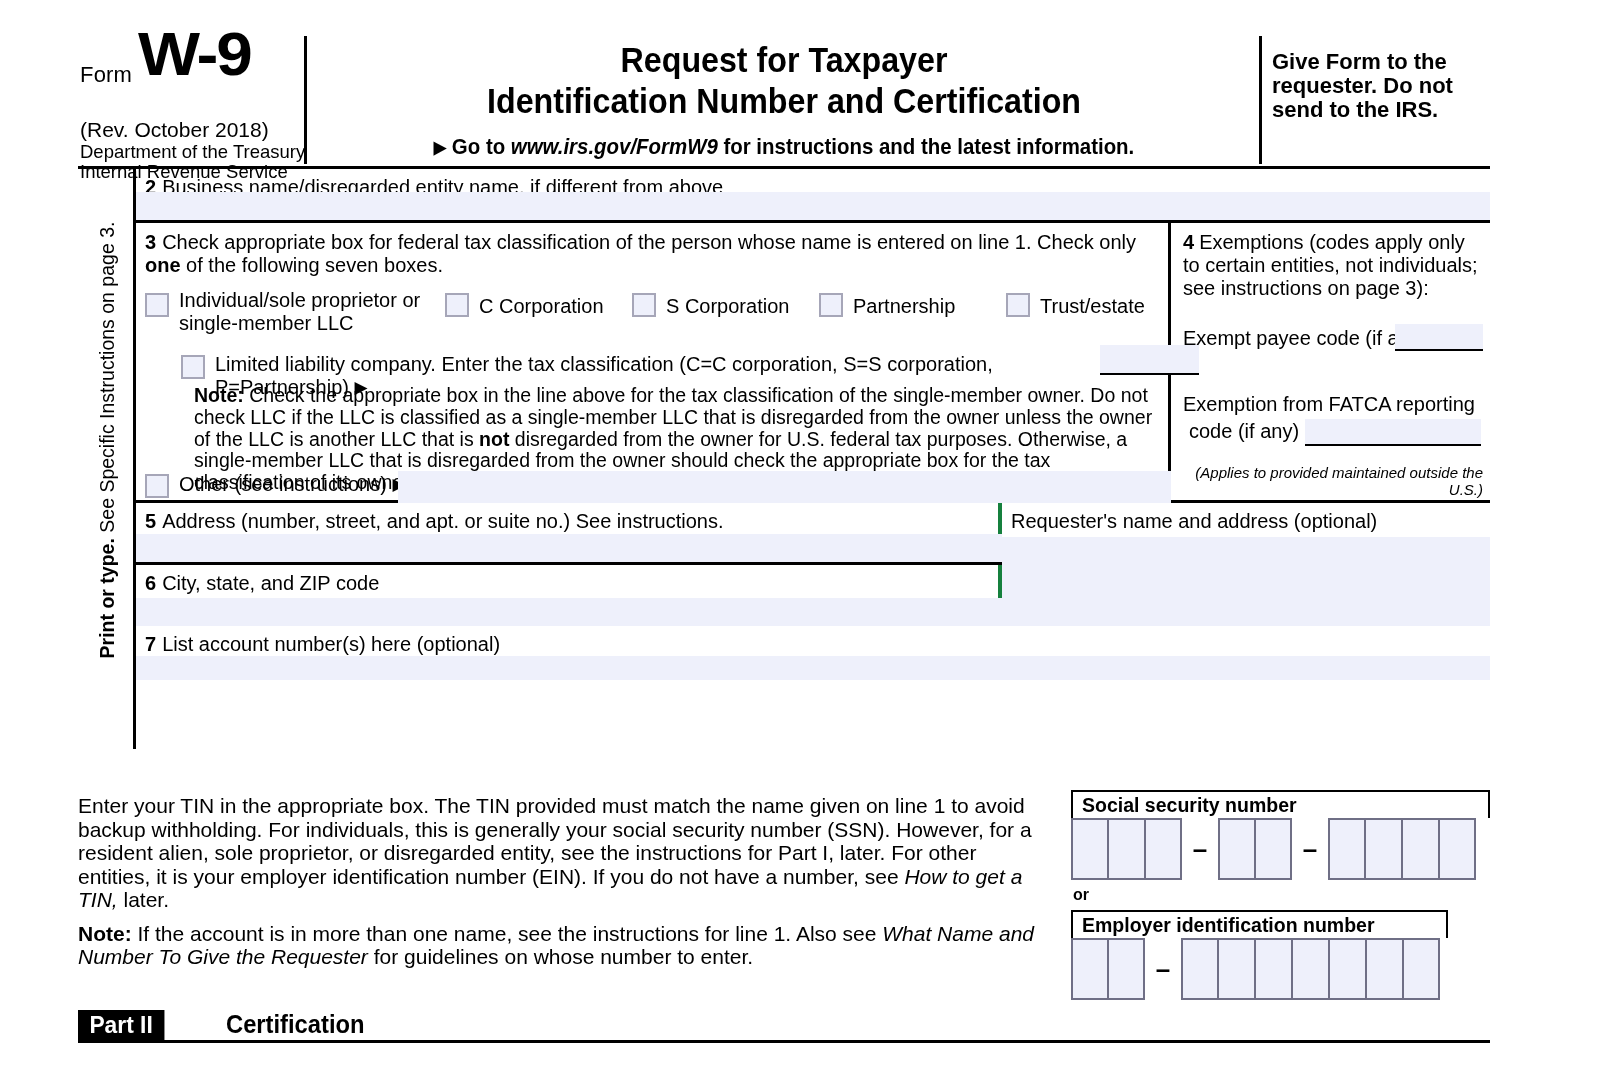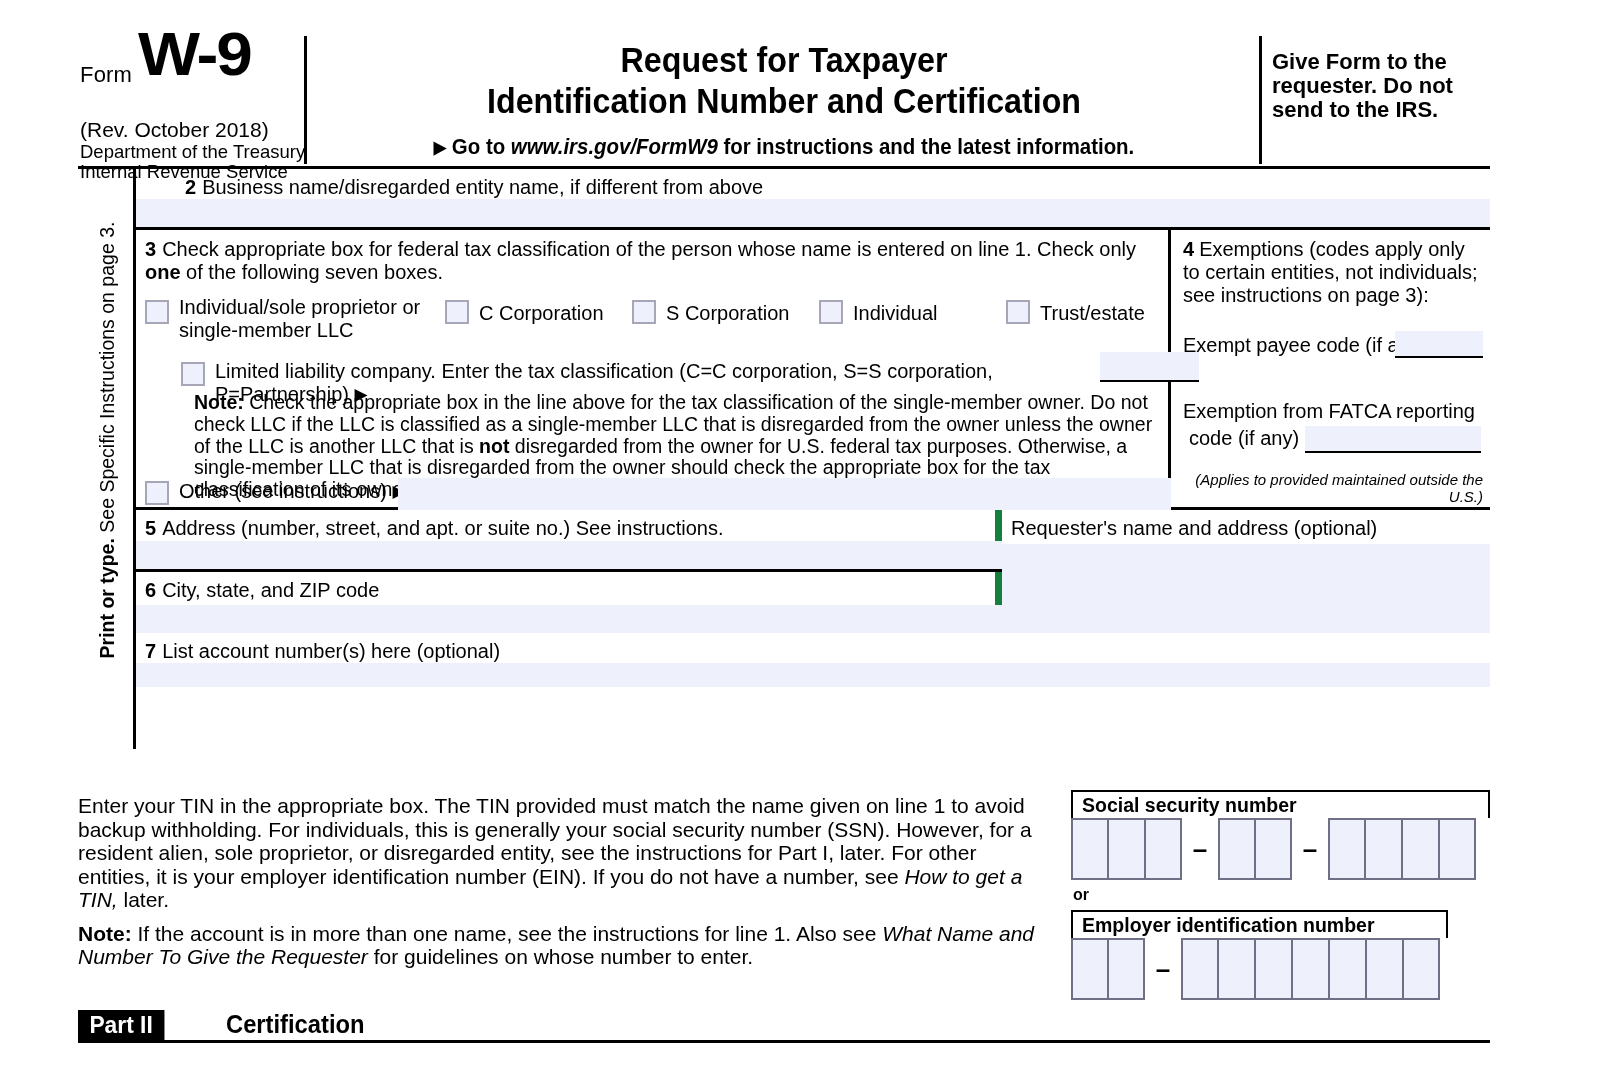--- a/index.html
+++ b/index.html
@@ -83,21 +83,21 @@
   .frow { position:relative; width:100%; border-bottom:3px solid #000; }
   .flabel {
     font-size:20px; line-height:22px; padding:7px 0 5px 9px;
   }
   .flabel .n { font-weight:bold; padding-right:6px; }
   .fill { background:#eef0fb; }
 
   
   .r1 { height:61px; }
   .r1 .fill { position:absolute; left:0; bottom:0; width:100%; height:28px; }
-  .r2 { height:61px;padding-left:40px; }
+  .r2 { height:54px; }
   .r2 .fill { position:absolute; left:0; bottom:0; width:100%; height:28px; }
 
   
   .r3 { height:280px;padding-left:36px; }
   .r3-left { position:absolute; left:0; top:0; width:1035px; height:280px; border-right:3px solid #000; }
   .r3-right { position:absolute; left:1035px; top:0; width:319px; height:280px; }
 
   .l3-head { font-size:20px; line-height:22.5px; padding:8px 12px 0 9px; }
   .l3-head .n { font-weight:bold; padding-right:6px; }
   .l3-head b { font-weight:bold; }
@@ -134,21 +134,21 @@
     background:#eef0fb; border-bottom:2px solid #000;
   }
   .fatca-lab { position:absolute; left:12px; top:168px; font-size:20px; line-height:27px; width:300px; }
   .applies {
     position:absolute; left:12px; bottom:5px; width:300px;
     font-size:15px; font-style:italic; line-height:17px; text-align:right;
   }
 
   
   .r56 { height:123px; }
-  .r56-left { position:absolute; left:0; top:0; width:866px; height:123px; border-right:7px solid #15803d; }
+  .r56-left { position:absolute; left:0; top:0; width:866px; height:123px; border-right:4px solid #15803d; }
   .r56-right { position:absolute; left:866px; top:0; width:488px; height:123px; }
   .r5 { position:absolute; left:0; top:0; width:866px; height:62px; border-bottom:3px solid #000; }
   .r6 { position:absolute; left:0; top:62px; width:866px; height:61px; }
   .r5 .fill, .r6 .fill { position:absolute; left:0; bottom:0; width:100%; height:28px; }
   .r56-right .fill { position:absolute; left:0; top:34px; width:100%; height:89px; }
 
   .r7 { height:54px; border-bottom:none; }
   .r7 .fill { position:absolute; left:0; bottom:0; width:100%; height:24px; }
 
   
@@ -265,21 +265,21 @@
             <div class="cb" style="left:9px;  top:12px"></div>
             <div class="cblab" style="left:43px; top:8px; width:245px">Individual/sole proprietor or single-member LLC</div>
 
             <div class="cb" style="left:309px; top:12px"></div>
             <div class="cblab" style="left:343px; top:14px">C Corporation</div>
 
             <div class="cb" style="left:496px; top:12px"></div>
             <div class="cblab" style="left:530px; top:14px">S Corporation</div>
 
             <div class="cb" style="left:683px; top:12px"></div>
-            <div class="cblab" style="left:717px; top:14px">Individual</div>
+            <div class="cblab" style="left:717px; top:14px">Partnership</div>
 
             <div class="cb" style="left:870px; top:12px"></div>
             <div class="cblab" style="left:904px; top:14px">Trust/estate</div>
           </div>
 
           <div class="llcrow">
             <div class="cb" style="left:9px; top:4px"></div>
             <div class="cblab" style="left:43px; top:2px; width:900px">
               <span>Limited liability company. Enter the tax classification (C=C corporation, S=S corporation, P=Partnership)</span>
               <span class="tri">▶</span>

